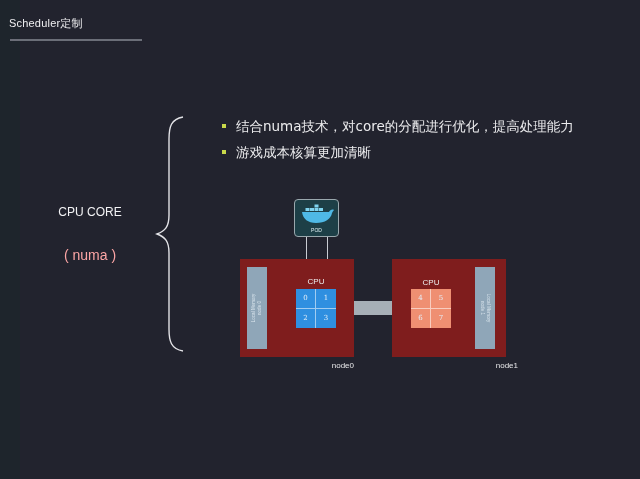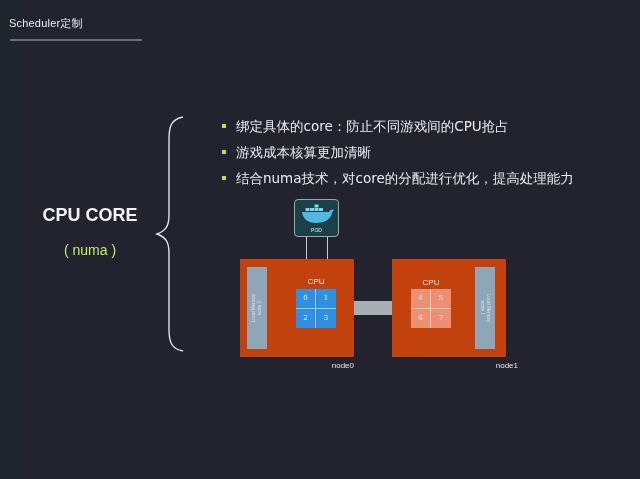--- a/index.html
+++ b/index.html
@@ -19,22 +19,22 @@
     font-size: 11px; color: #f0f0f2; letter-spacing: 0.2px;
   }
   .title-underline {
     position: absolute; left: 10px; top: 39px; width: 132px; height: 2px;
     background: #6b6e78;
   }
   .topic {
     position: absolute; left: 30px; top: 205px; width: 120px;
     text-align: center;
   }
-  .topic-main { font-size: 18px; color: #f2f2f4; display: block; font-weight: bold; }
-  .topic-sub { font-size: 14px; color: #bef264; display: block; margin-top: 16px; }
+  .topic-main { font-size: 12px; color: #f2f2f4; display: block; }
+  .topic-sub { font-size: 14px; color: #fca5a5; display: block; margin-top: 28px; }
   .brace { position: absolute; left: 155px; top: 115px; }
   .bullets {
     position: absolute; left: 222px; top: 113px; list-style: none;
   }
   .bullets li {
     position: relative; font-size: 13.5px; line-height: 26px; color: #ececee;
     padding-left: 14px;
     font-family: "DejaVu Sans", sans-serif;
   }
   .bullets .dot {
@@ -45,21 +45,21 @@
     position: absolute; left: 294px; top: 199px; width: 45px; height: 38px;
     background: #1d3f47; border: 1px solid #9aa7ad; border-radius: 4px;
   }
   .pod-label {
     position: absolute; left: 0; right: 0; bottom: 3px; text-align: center;
     font-size: 5px; color: #e0f0f4;
   }
   .wire { position: absolute; width: 1px; background: #c9ccd2; }
   .node {
     position: absolute; top: 259px; width: 114px; height: 98px;
-    background: #c2410c;
+    background: #7f1d1d;
   }
   .node0 { left: 240px; }
   .node1 { left: 392px; width: 114px; }
   .node-label {
     position: absolute; top: 361px; width: 114px; text-align: right;
     font-size: 8px; color: #e8e8ea;
   }
   .mem {
     position: absolute; top: 8px; width: 20px; height: 82px;
     background: #8fa6b8;
@@ -105,29 +105,28 @@
   <span class="topic-sub">( numa )</span>
 </div>
 
 <svg class="brace" width="32" height="238" viewBox="0 0 32 238">
   <path d="M28 2 C16 4, 14 12, 14 24 L14 100 C14 112, 10 116, 2 119 C10 122, 14 126, 14 138 L14 214 C14 226, 16 234, 28 236" fill="none" stroke="#e2e2e6" stroke-width="1.4"></path>
 </svg>
 
 <ul class="bullets">
   <li>
     <span class="dot"></span>
-    <span>绑定具体的core：防止不同游戏间的CPU抢占</span>
+  </li>
+  <li>
+    <span class="dot"></span>
+    <span>结合numa技术，对core的分配进行优化，提高处理能力</span>
   </li>
   <li>
     <span class="dot"></span>
     <span>游戏成本核算更加清晰</span>
-  </li>
-  <li>
-    <span class="dot"></span>
-    <span>结合numa技术，对core的分配进行优化，提高处理能力</span>
   </li>
 </ul>
 
 <div class="pod">
   <svg width="45" height="26" viewBox="0 0 45 26" style="position:absolute;left:0;top:2px;">
     <rect x="15" y="6" width="4" height="3" fill="#7fd3ef"></rect>
     <rect x="19.5" y="6" width="4" height="3" fill="#7fd3ef"></rect>
     <rect x="19.5" y="2.5" width="4" height="3" fill="#7fd3ef"></rect>
     <rect x="24" y="6" width="4" height="3" fill="#7fd3ef"></rect>
     <rect x="10.5" y="6" width="4" height="3" fill="#7fd3ef"></rect>

